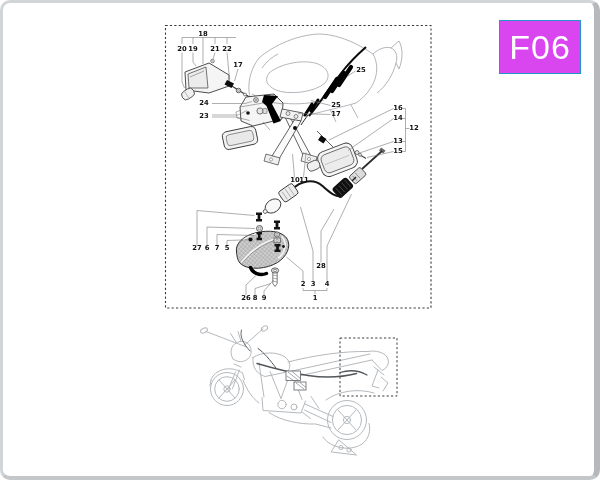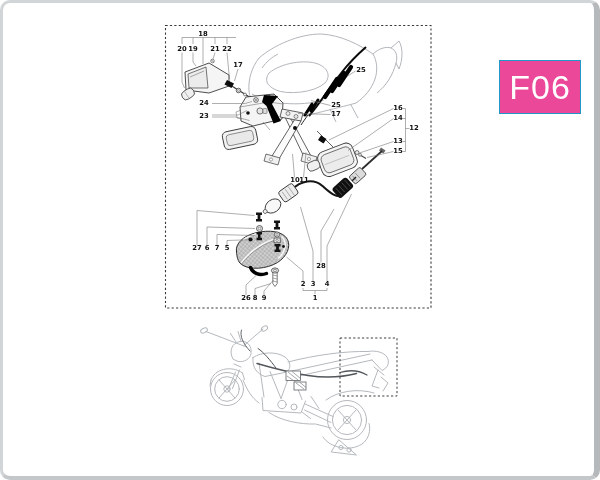--- a/index.html
+++ b/index.html
@@ -295,15 +295,15 @@
     <g>
       <rect x="286" y="371" width="14.5" height="9.5" fill="#fff" stroke="#5d6165" stroke-width="0.8"></rect>
       <path d="M288,372 L298,380 M292,371.5 L300.5,378.5 M287,376 L293.5,380.5" stroke="#6a6e72" stroke-width="0.6"></path>
       <rect x="294" y="382" width="12" height="8" fill="#fff" stroke="#5d6165" stroke-width="0.8"></rect>
       <path d="M296,383 L304,389 M300,382.5 L306,387.5" stroke="#6a6e72" stroke-width="0.6"></path>
     </g>
     <rect x="340" y="338" width="57" height="58" fill="none" stroke="#3c3c3c" stroke-width="1" stroke-dasharray="2.2 2.2"></rect>
   </g>
 </svg>
 
-<div class="code-badge" style="background: #ec4899; margin-top: 40px;">
+<div class="code-badge" style="background: #d946ef;">
   <span>F06</span>
 </div>
 
 </body></html>

